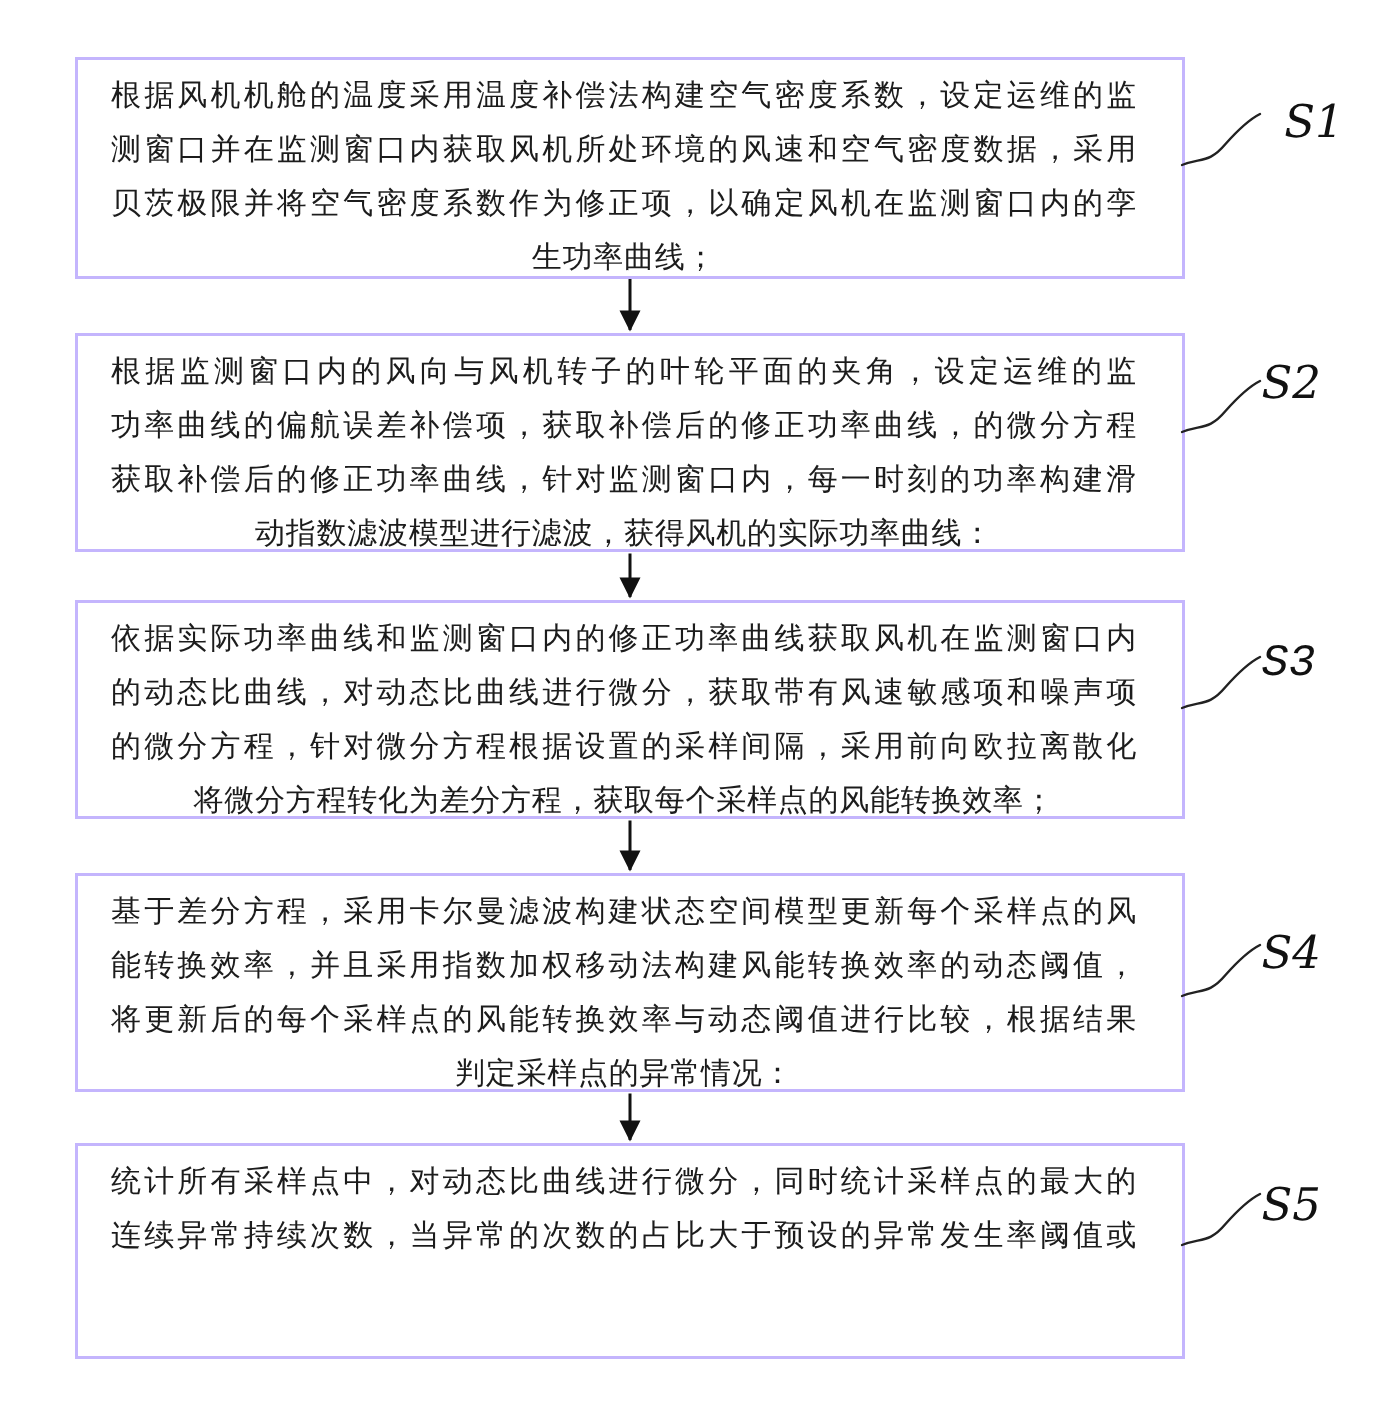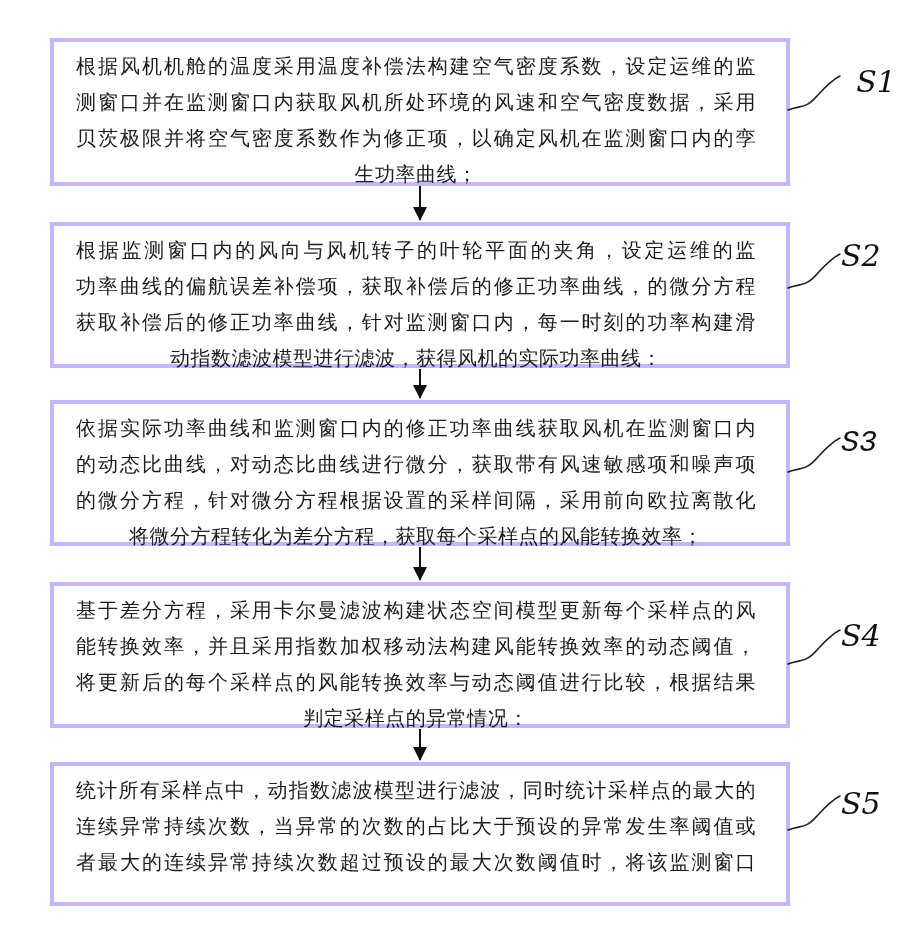--- a/index.html
+++ b/index.html
@@ -13,21 +13,21 @@
     height: 944px;
     background: #ffffff;
     overflow: hidden;
     color: #1a1a1a;
   }
   .step-box {
     position: absolute;
     left: 50px;
     width: 740px;
     box-sizing: border-box;
-    border: 4px solid #c4b5fd;
+    border: 2px solid #c4b5fd;
     background: #ffffff;
     padding: 6px 30px 0 22px;
   }
   .step-box .ln {
     font-size: 20px;
     line-height: 36px;
     letter-spacing: 0.5px;
     white-space: nowrap;
     text-align: justify;
     text-align-last: justify;
@@ -141,23 +141,22 @@
     <div class="ln">能转换效率，并且采用指数加权移动法构建风能转换效率的动态阈值，</div>
     <div class="ln">将更新后的每个采样点的风能转换效率与动态阈值进行比较，根据结果</div>
     <div class="ln last">判定采样点的异常情况：</div>
   </div>
 
   <div class="arrow a4">
       <span class="head"></span>
     </div>
 
   <div class="step-box box5">
-    <div class="ln">统计所有采样点中，动指数滤波模型进行滤波，同时统计采样点的最大的</div>
+    <div class="ln">统计所有采样点中，对动态比曲线进行微分，同时统计采样点的最大的</div>
     <div class="ln">连续异常持续次数，当异常的次数的占比大于预设的异常发生率阈值或</div>
-    <div class="ln">者最大的连续异常持续次数超过预设的最大次数阈值时，将该监测窗口</div>
   </div>
 
   <svg class="leader g1" viewBox="0 0 56 42">
       <path d="M1,38 C14,33 19,37 30,24 C38,15 45,8 53,4"></path>
     </svg>
   <svg class="leader g2" viewBox="0 0 56 42">
       <path d="M1,38 C14,33 19,37 30,24 C38,15 45,8 53,4"></path>
     </svg>
   <svg class="leader g3" viewBox="0 0 56 42">
       <path d="M1,38 C14,33 19,37 30,24 C38,15 45,8 53,4"></path>

